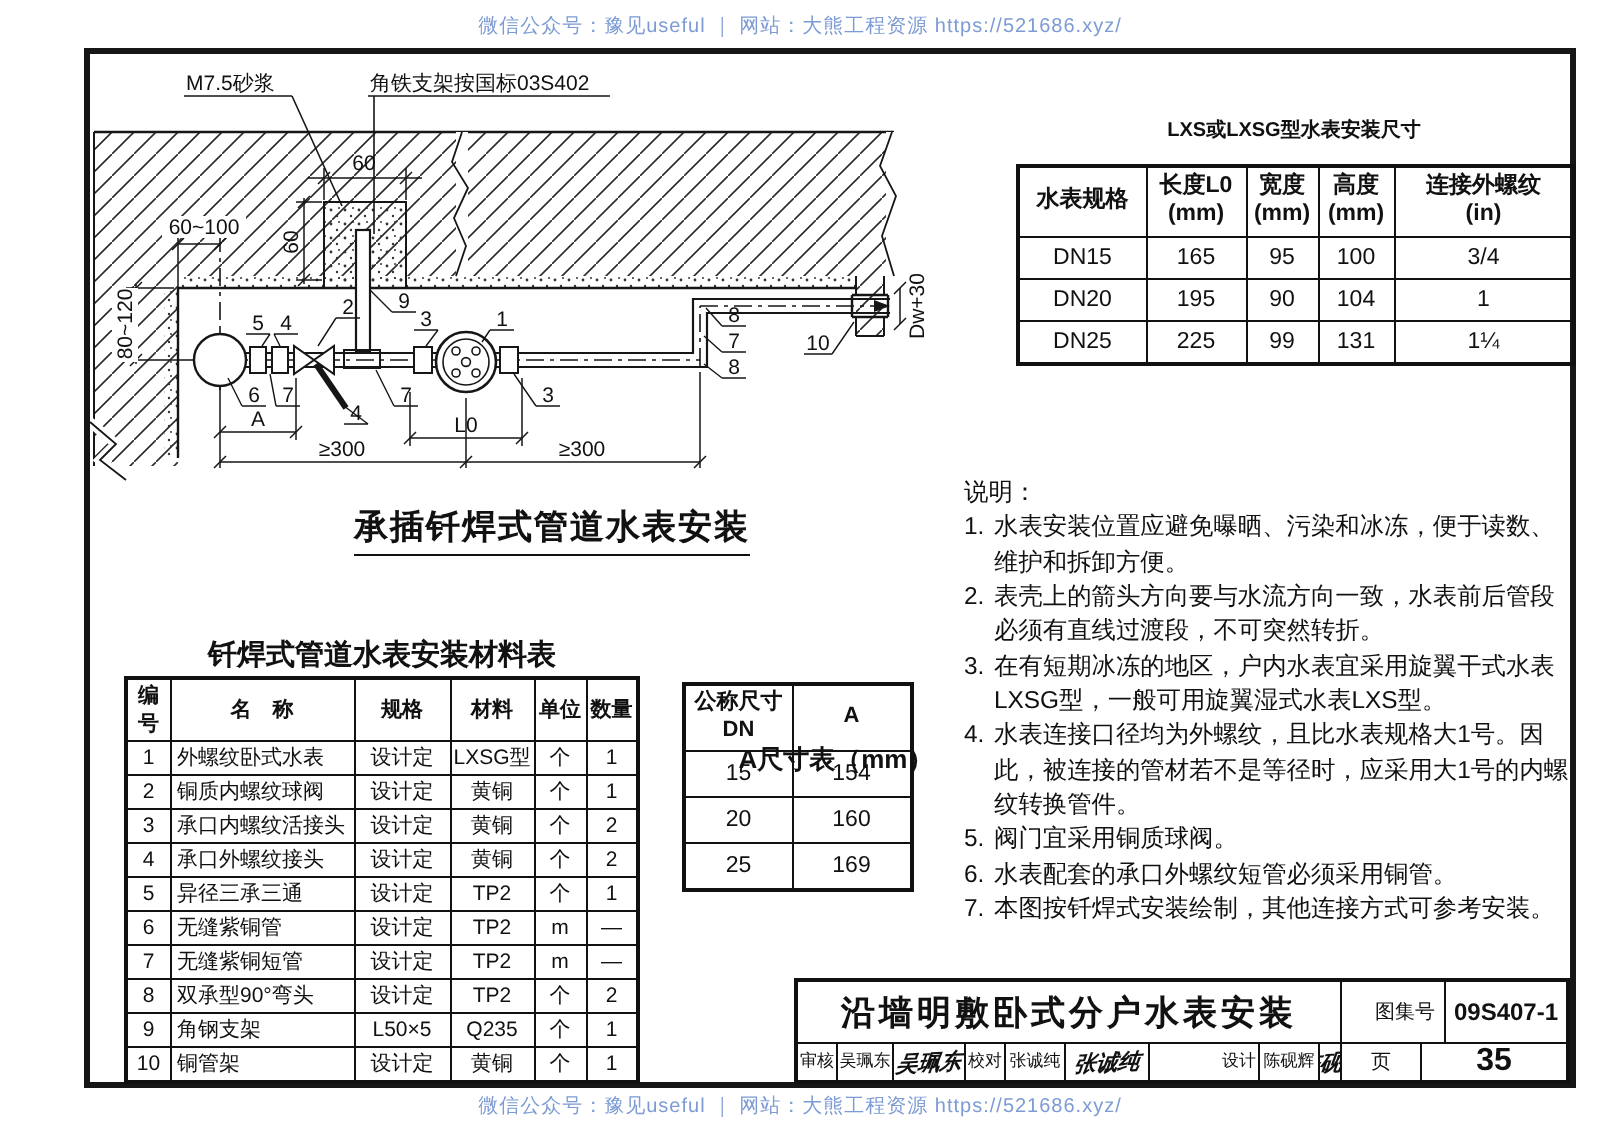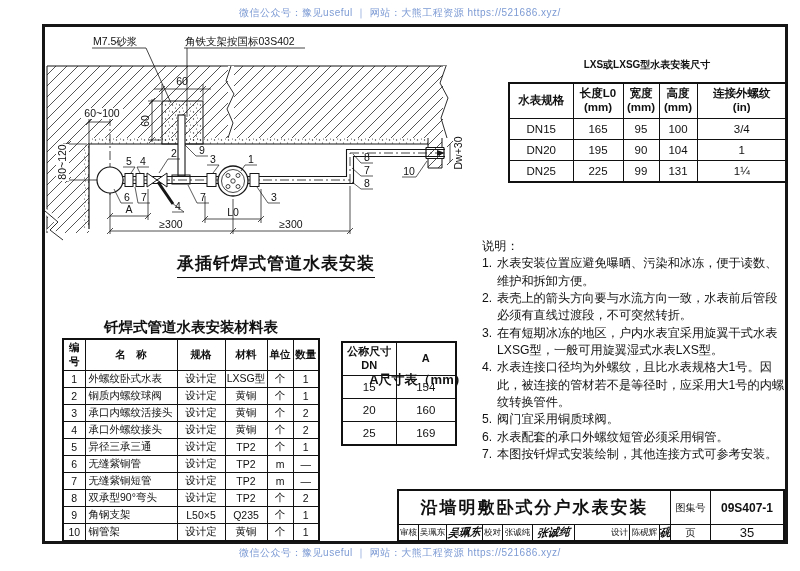--- a/index.html
+++ b/index.html
@@ -30,28 +30,28 @@
   #mat-table td:nth-child(2){text-align:left;padding-left:3px;}
   #a-table{position:absolute;left:341px;top:341px;width:114px;border:2px solid #111;}
   #a-table th{height:30px;font-size:11px;font-weight:bold;line-height:1.25;}
   #a-table td{height:20px;font-size:11.5px;}
   
   #tb{position:absolute;left:397px;top:489px;width:388px;height:53px;border:2px solid #111;box-sizing:border-box;display:flex;flex-direction:column;}
   #tb .row1{display:flex;height:33px;border-bottom:1.5px solid #111;}
   #tb .row2{display:flex;height:18px;flex:1;}
   .tb-title{width:272px;border-right:1.5px solid #111;display:flex;align-items:center;justify-content:center;
             font-size:17px;font-weight:bold;letter-spacing:2px;box-sizing:border-box;}
-  .tb-atlas-label{width:40px;border-right:1.5px solid #111;display:flex;align-items:center;justify-content:center;font-size:10px;box-sizing:border-box;}
+  .tb-atlas-label{width:40px;border-right:1.5px solid #111;display:flex;align-items:center;justify-content:center;font-size:10px;box-sizing:border-box;margin-left:12px;}
   .tb-atlas-no{flex:1;display:flex;align-items:center;justify-content:center;font-size:12px;font-weight:bold;}
   .sig-strip{width:272px;border-right:1.5px solid #111;display:flex;box-sizing:border-box;}
   .sig-cell{border-right:1px solid #111;display:flex;align-items:center;justify-content:center;font-size:8.5px;box-sizing:border-box;overflow:hidden;white-space:nowrap;}
   .sig-cell:last-child{border-right:none;}
   .sig{font-size:11px;font-weight:bold;font-style:italic;transform:rotate(-3deg) skewX(-10deg);}
   .tb-page-label{width:40px;border-right:1.5px solid #111;display:flex;align-items:center;justify-content:center;font-size:10px;box-sizing:border-box;}
-  .tb-page-no{flex:1;display:flex;align-items:center;justify-content:center;font-size:13px;}
+  .tb-page-no{flex:1;display:flex;align-items:center;justify-content:center;font-size:16px;font-weight:bold;}
 </style>
 </head>
 <body>
 
 <div id="page">
 
   <div class="wm" style="top:6px;">微信公众号：豫见useful ｜ 网站：大熊工程资源 https://521686.xyz/</div>
 
   <div id="frame"></div>
 

